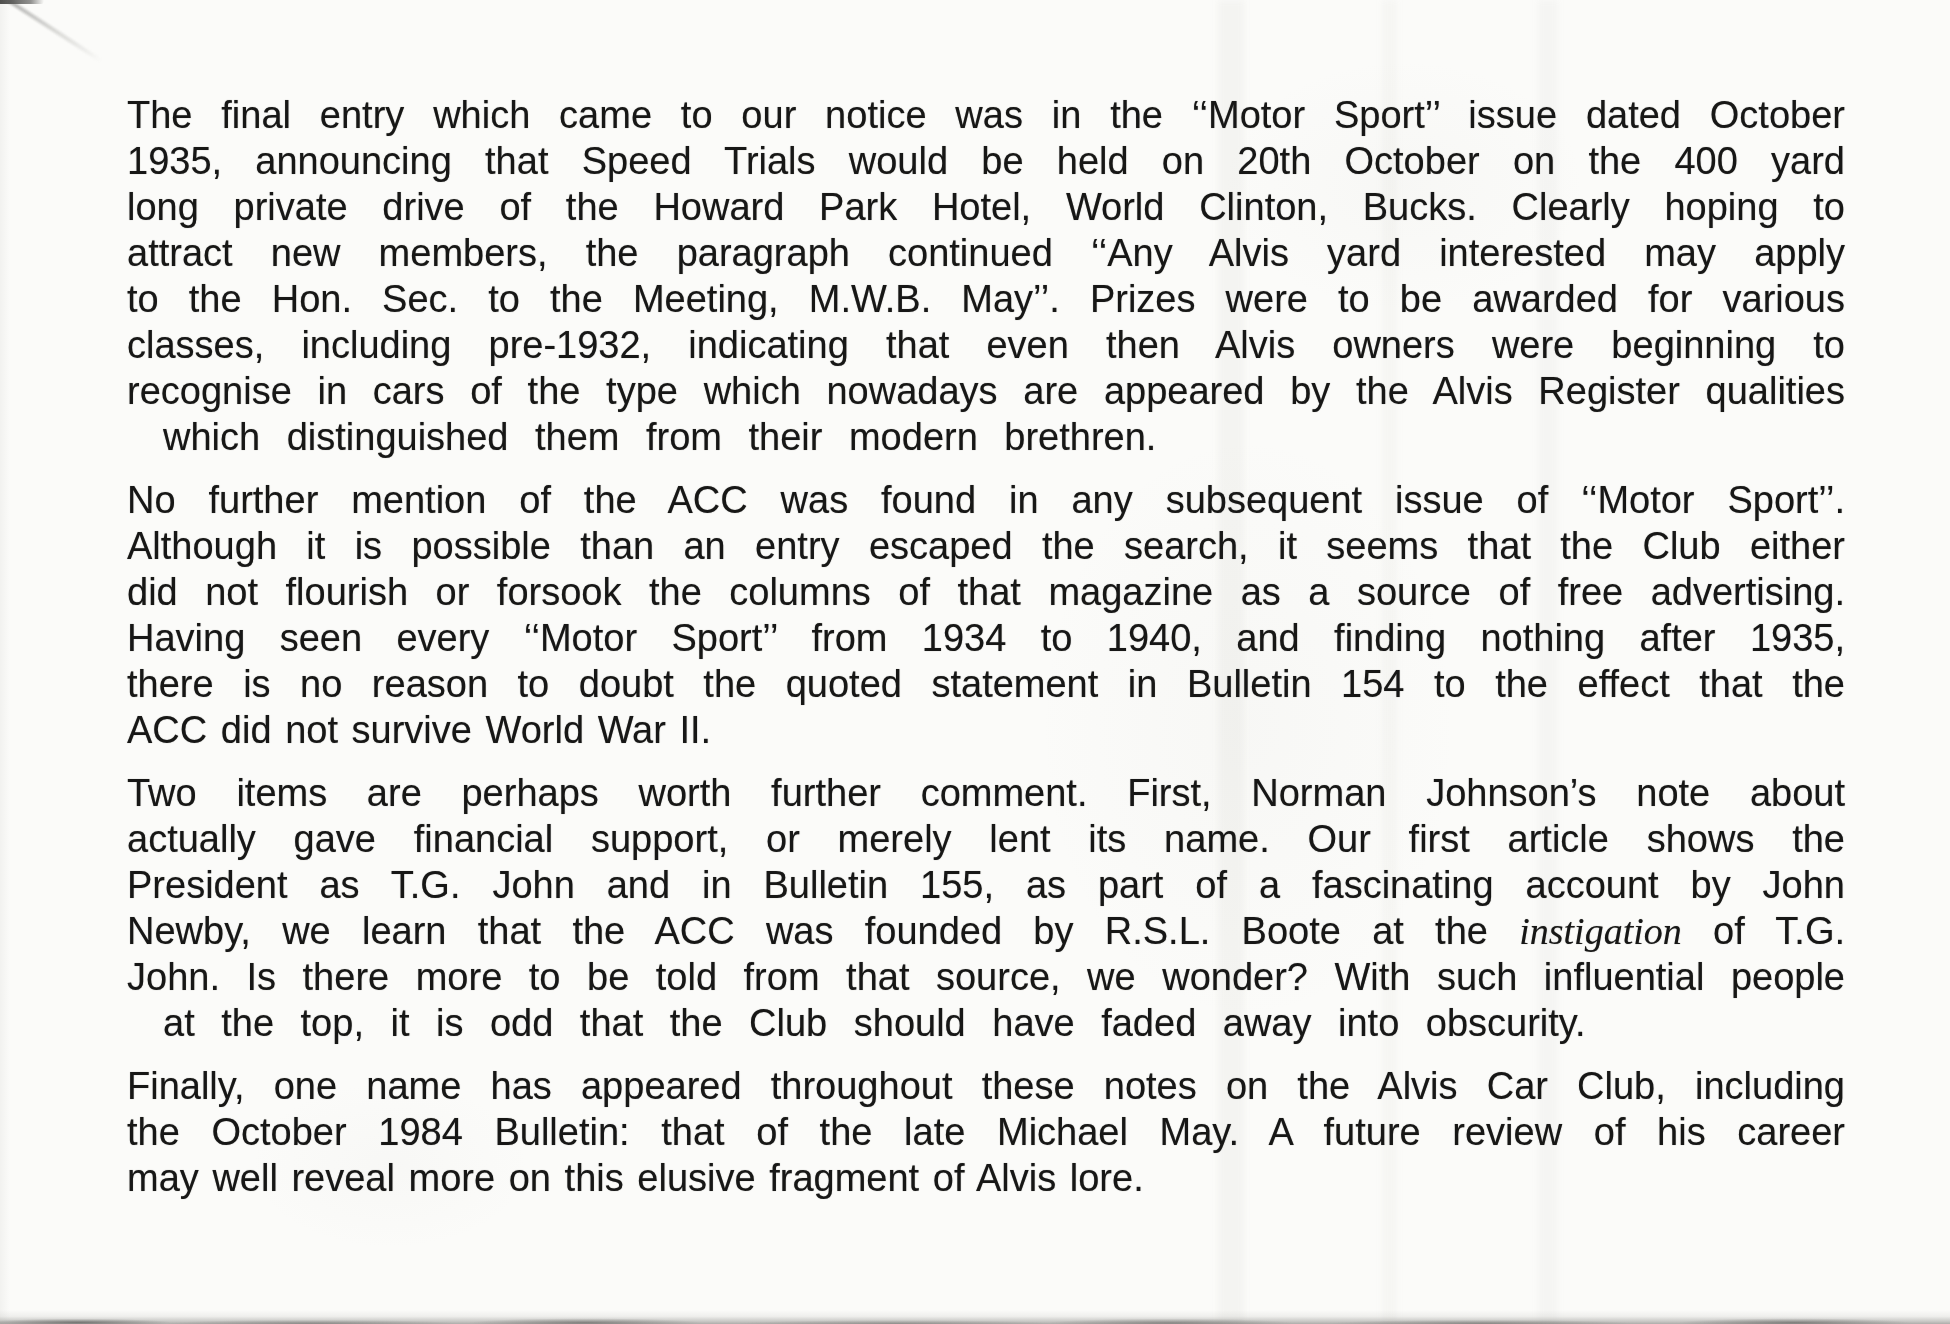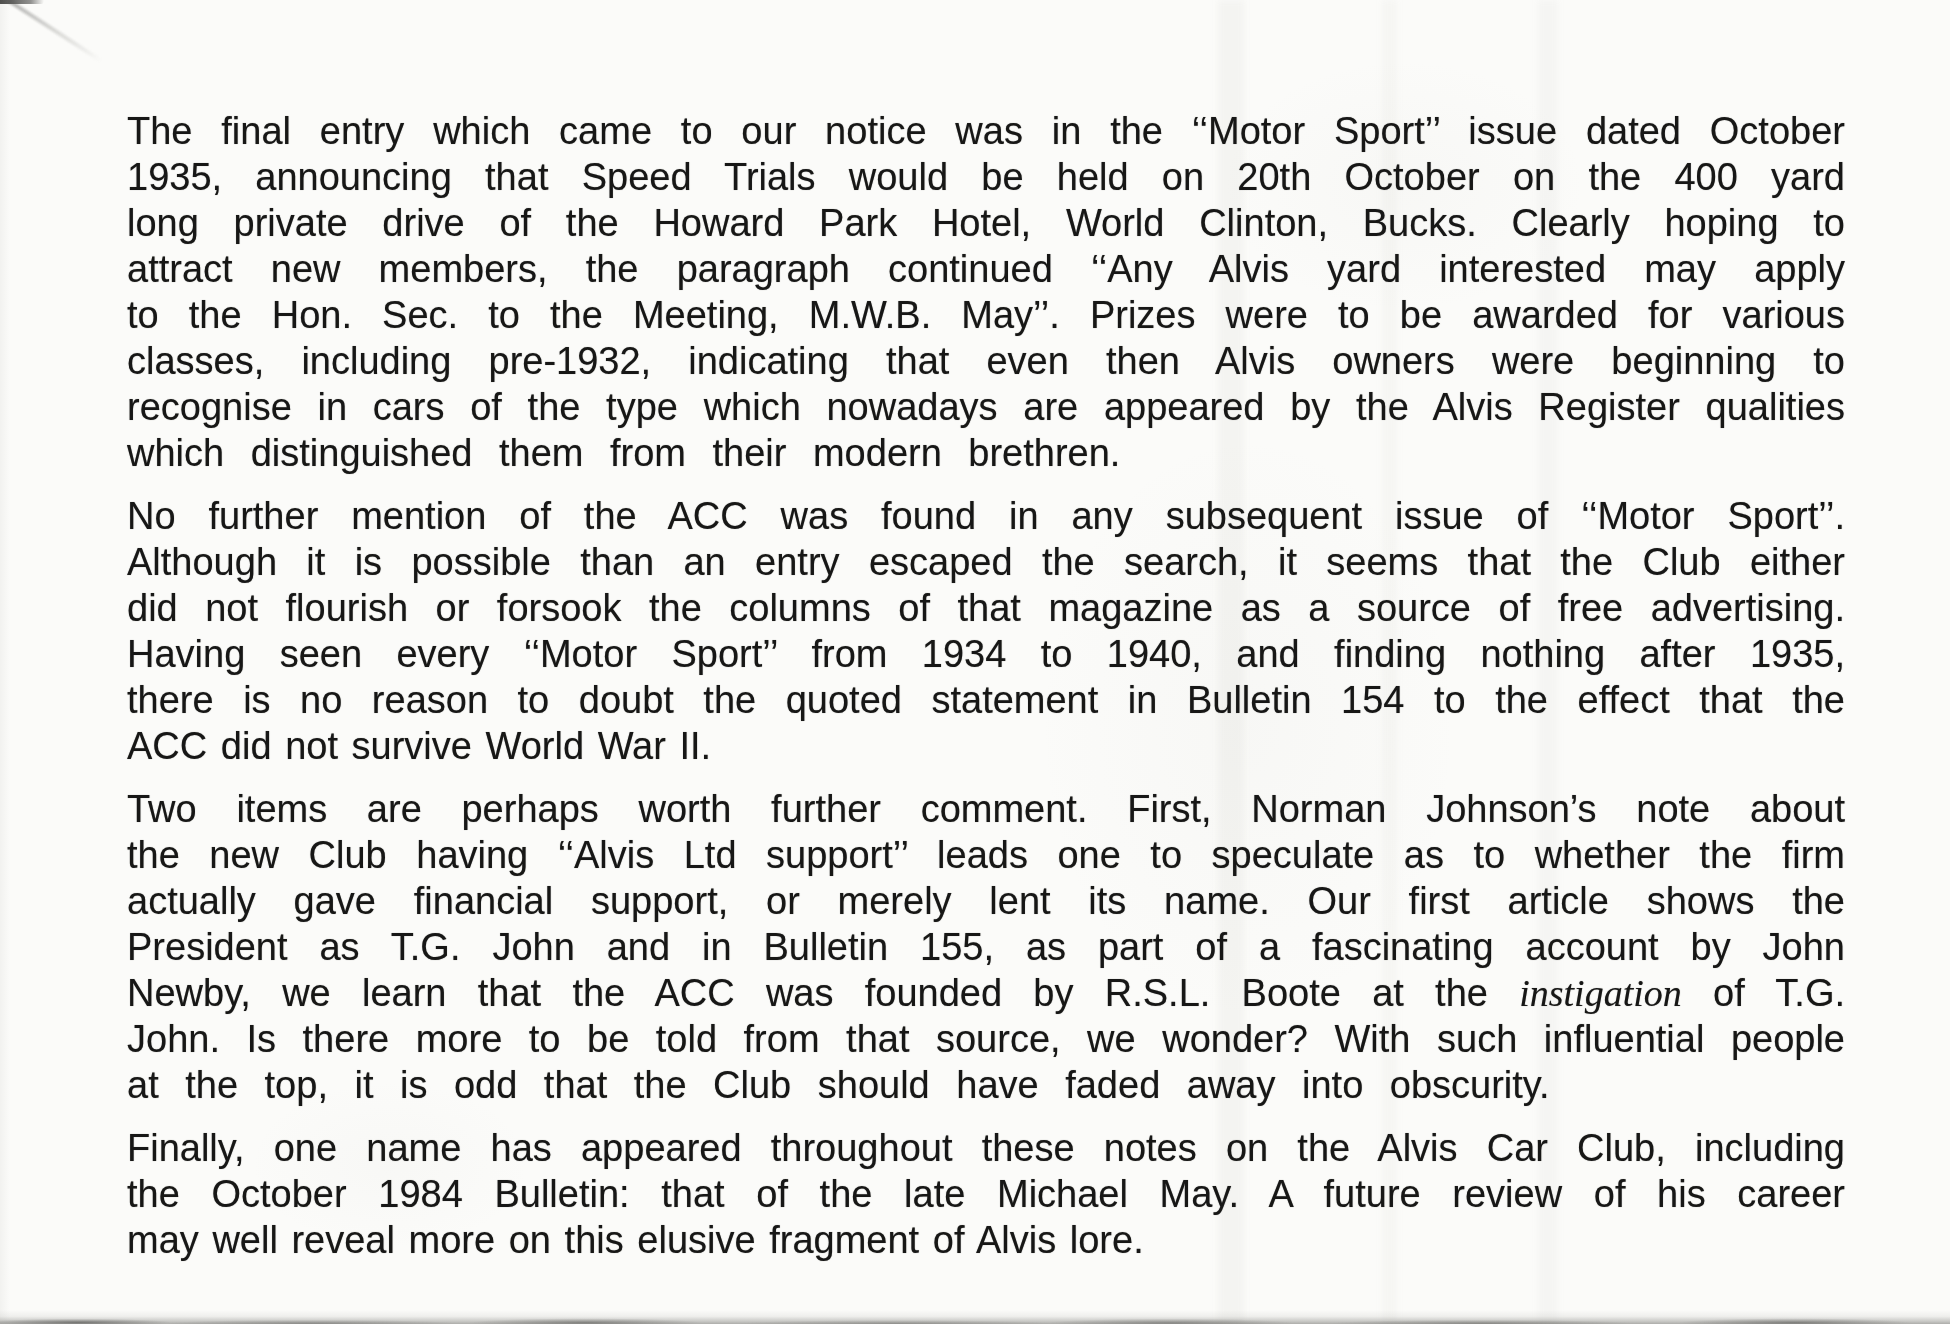--- a/index.html
+++ b/index.html
@@ -59,39 +59,39 @@
       radial-gradient(ellipse 170px 6px at 60% 92%, rgba(80,80,77,0.45),  transparent 72%),
       radial-gradient(ellipse 210px 5px at 76% 95%, rgba(90,90,86,0.45),  transparent 72%),
       radial-gradient(ellipse 160px 6px at 92% 90%, rgba(70,70,67,0.50),  transparent 72%),
       linear-gradient(to bottom, rgba(150,150,146,0) 0%, rgba(150,150,146,0.12) 45%, rgba(140,140,136,0.45) 80%, rgba(125,125,121,0.62) 100%);
   }
 
   
   .text-block {
     position: absolute;
     left: 127px;
-    top: 108px;
+    top: 92px;
     width: 1718px;
     font-size: 38px;
     line-height: 46px;
     color: #171716;
     text-shadow: 0 0 1px rgba(25,25,23,0.45);
   }
   .paragraph { margin: 0 0 17px 0; }
   .paragraph:last-child { margin-bottom: 11px; }
 
   .line {
     text-align: justify;
     text-align-last: justify;
   }
   .line.last {
     text-align-last: left;
     word-spacing: 0.08em;
   }
-  .line.wide-spacing { word-spacing: 0.42em; }
+  .line.wide-spacing { word-spacing: 0.42em; margin-left: 36px; }
   .italic { font-style: italic; font-family: Liberation Serif, serif; }
 </style>
 </head>
 <body>
 
 <div class="page">
   <div class="artifact top-edge-streak"></div>
   <div class="artifact corner-smudge"></div>
   <div class="artifact left-edge-shade"></div>
   <div class="artifact streak streak-1"></div>
@@ -112,21 +112,20 @@
     <div class="paragraph">
         <div class="line"><span class="">No further mention of the ACC was found in any subsequent issue of ‘‘Motor Sport’’.</span></div>
         <div class="line"><span class="">Although it is possible than an entry escaped the search, it seems that the Club either</span></div>
         <div class="line"><span class="">did not flourish or forsook the columns of that magazine as a source of free advertising.</span></div>
         <div class="line"><span class="">Having seen every ‘‘Motor Sport’’ from 1934 to 1940, and finding nothing after 1935,</span></div>
         <div class="line"><span class="">there is no reason to doubt the quoted statement in Bulletin 154 to the effect that the</span></div>
         <div class="line last"><span class="">ACC did not survive World War II.</span></div>
       </div>
     <div class="paragraph">
         <div class="line"><span class="">Two items are perhaps worth further comment. First, Norman Johnson’s note about</span></div>
-        <div class="line"><span class="">the new Club having ‘‘Alvis Ltd support’’ leads one to speculate as to whether the firm</span></div>
         <div class="line"><span class="">actually gave financial support, or merely lent its name. Our first article shows the</span></div>
         <div class="line"><span class="">President as T.G. John and in Bulletin 155, as part of a fascinating account by John</span></div>
         <div class="line"><span class="">Newby, we learn that the ACC was founded by R.S.L. Boote at the </span><span class="italic">instigation</span><span class=""> of T.G.</span></div>
         <div class="line"><span class="">John. Is there more to be told from that source, we wonder? With such influential people</span></div>
         <div class="line last wide-spacing"><span class="">at the top, it is odd that the Club should have faded away into obscurity.</span></div>
       </div>
     <div class="paragraph">
         <div class="line"><span class="">Finally, one name has appeared throughout these notes on the Alvis Car Club, including</span></div>
         <div class="line"><span class="">the October 1984 Bulletin: that of the late Michael May. A future review of his career</span></div>
         <div class="line last"><span class="">may well reveal more on this elusive fragment of Alvis lore.</span></div>

